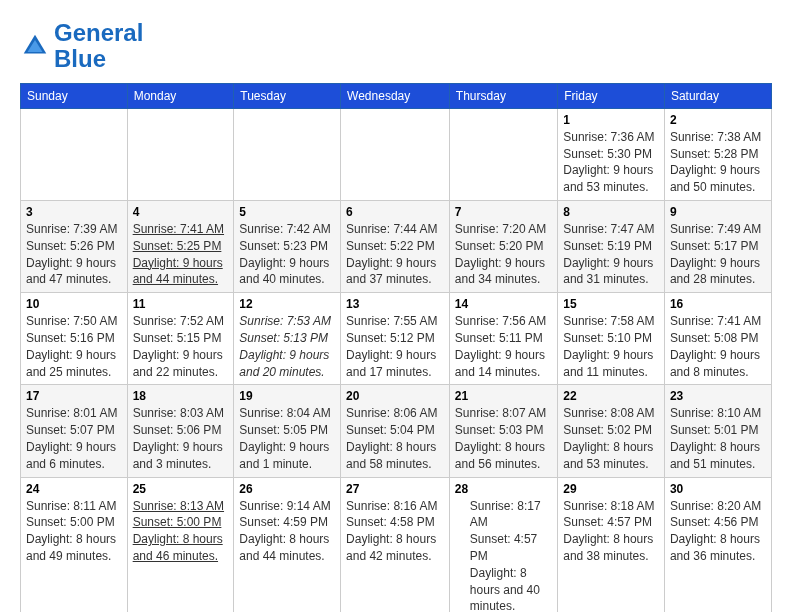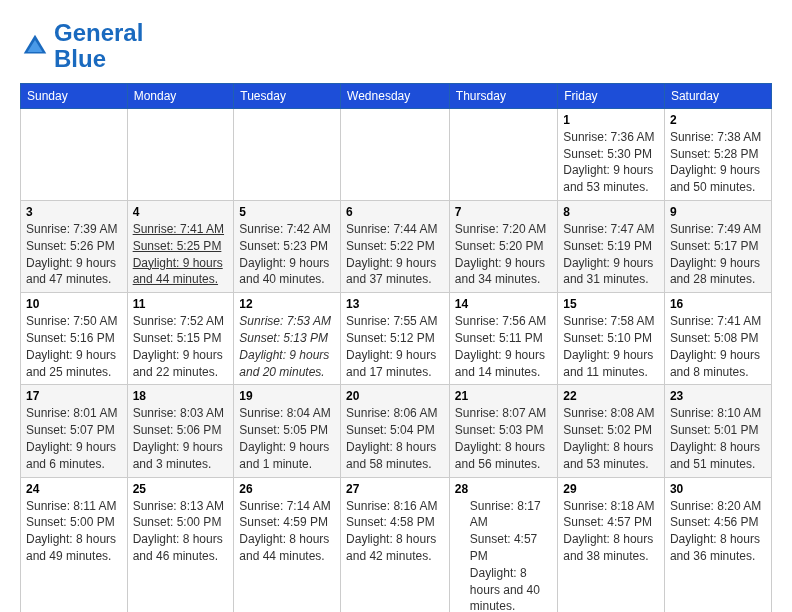--- a/index.html
+++ b/index.html
@@ -274,27 +274,27 @@
       </tr>
       <tr>
         <td>
           <span class="day-num">24</span>
           <div class="day-info" style="white-space: pre-line;">Sunrise: 8:11 AM
 Sunset: 5:00 PM
 Daylight: 8 hours and 49 minutes.</div>
         </td>
         <td>
           <span class="day-num">25</span>
-          <div class="day-info" style="white-space: pre-line;">Sunrise: 8:13 AM
+          <div class="day-info" style="white-space: pre-line; text-decoration: underline;">Sunrise: 8:13 AM
 Sunset: 5:00 PM
 Daylight: 8 hours and 46 minutes.</div>
         </td>
         <td>
           <span class="day-num">26</span>
-          <div class="day-info" style="white-space: pre-line;">Sunrise: 7:14 AM
+          <div class="day-info" style="white-space: pre-line;">Sunrise: 9:14 AM
 Sunset: 4:59 PM
 Daylight: 8 hours and 44 minutes.</div>
         </td>
         <td>
           <span class="day-num">27</span>
           <div class="day-info" style="white-space: pre-line;">Sunrise: 8:16 AM
 Sunset: 4:58 PM
 Daylight: 8 hours and 42 minutes.</div>
         </td>
         <td>

